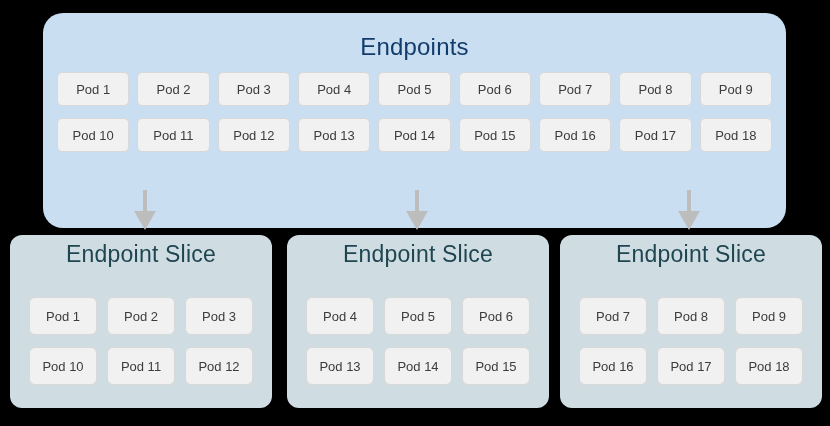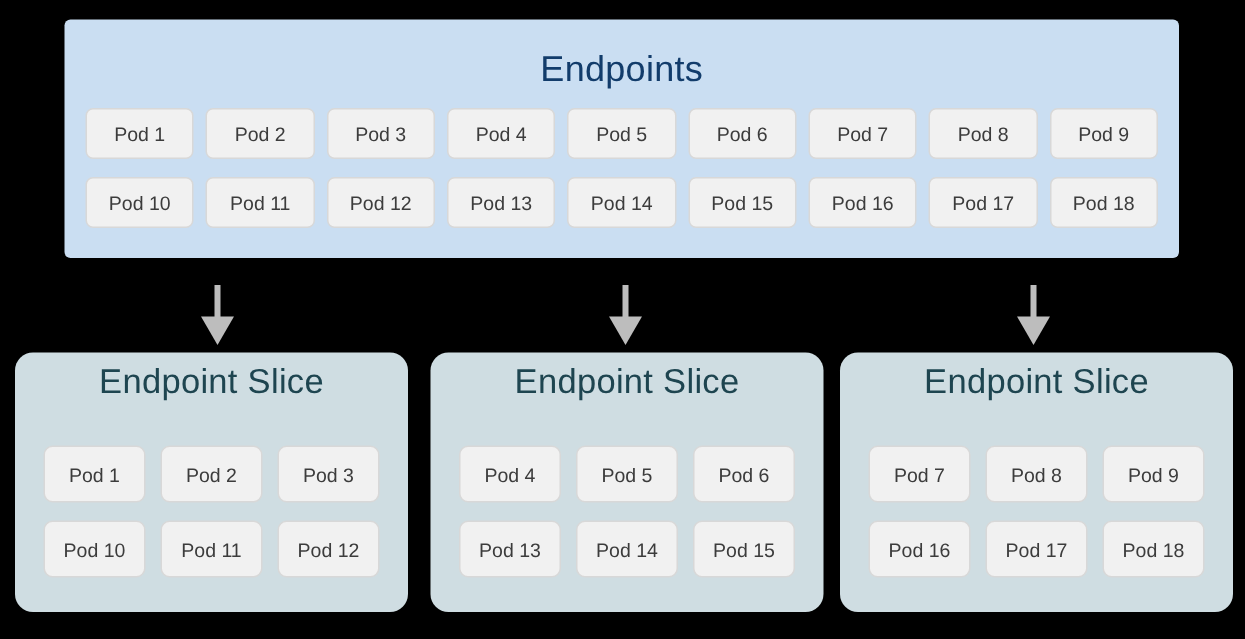--- a/index.html
+++ b/index.html
@@ -21,23 +21,23 @@
     height: 426px;
     background: #000000;
   }
 
   
   .endpoints-box {
     position: absolute;
     left: 43px;
     top: 13px;
     width: 743px;
-    height: 159px;
+    height: 215px;
     background: #cadef2;
-    border-radius: 4px;
+    border-radius: 20px;
     box-sizing: border-box;
   }
 
   .endpoints-title {
     position: absolute;
     left: 0;
     top: 20px;
     width: 100%;
     text-align: center;
     font-size: 24px;

